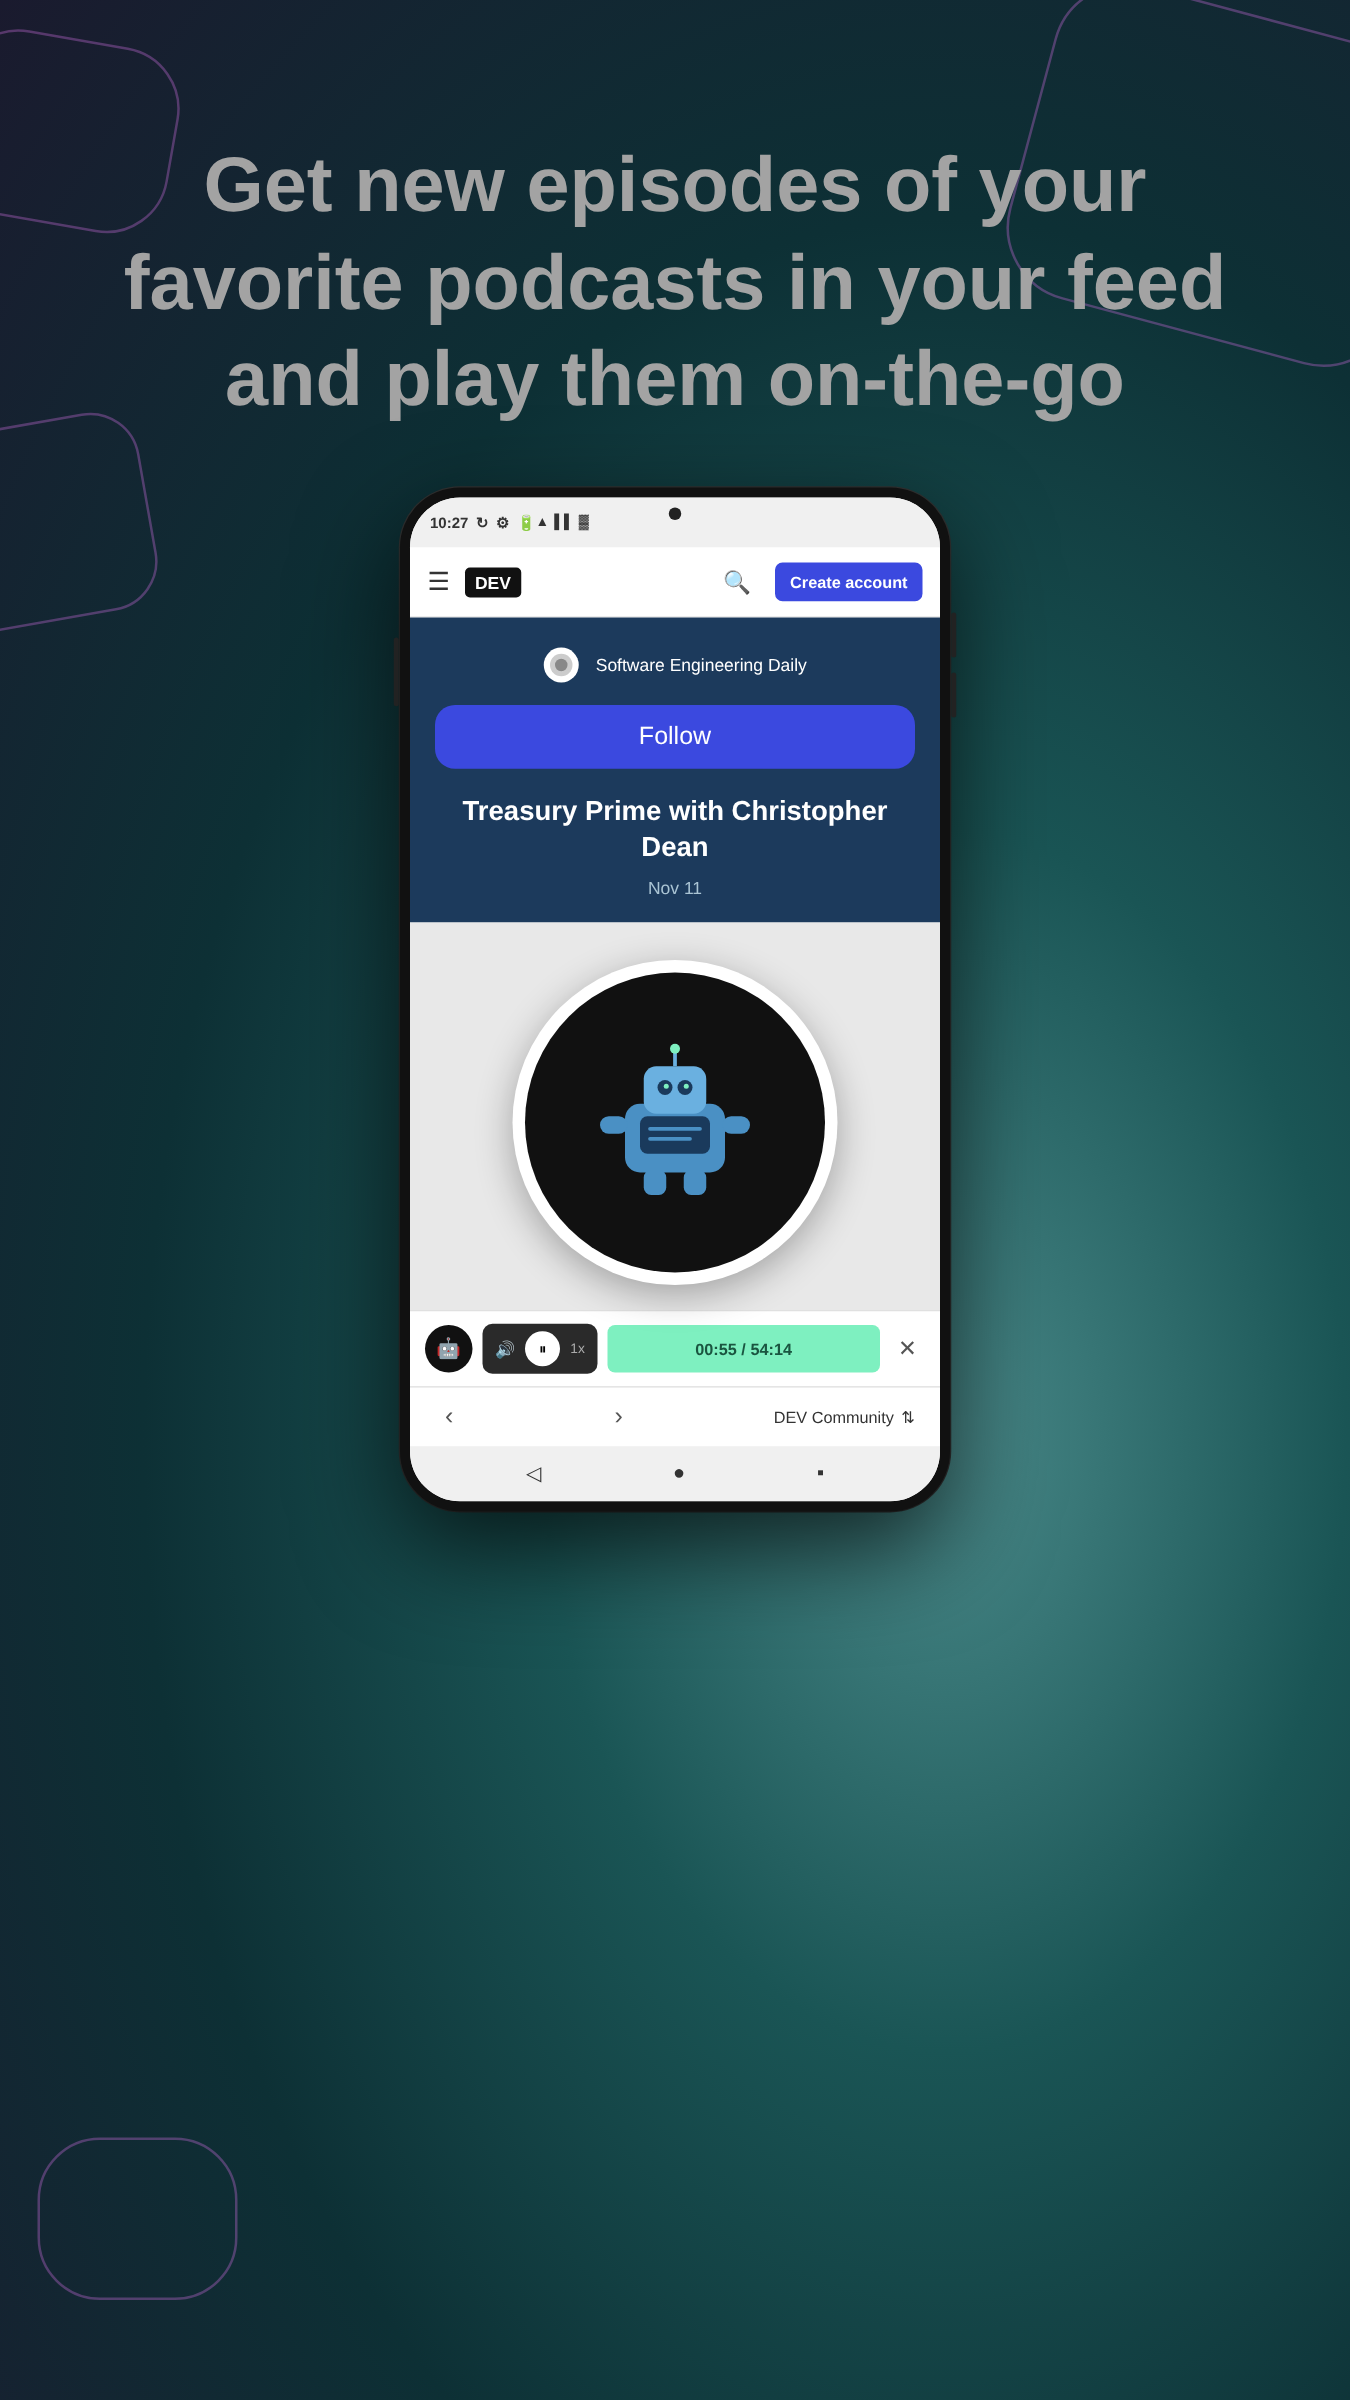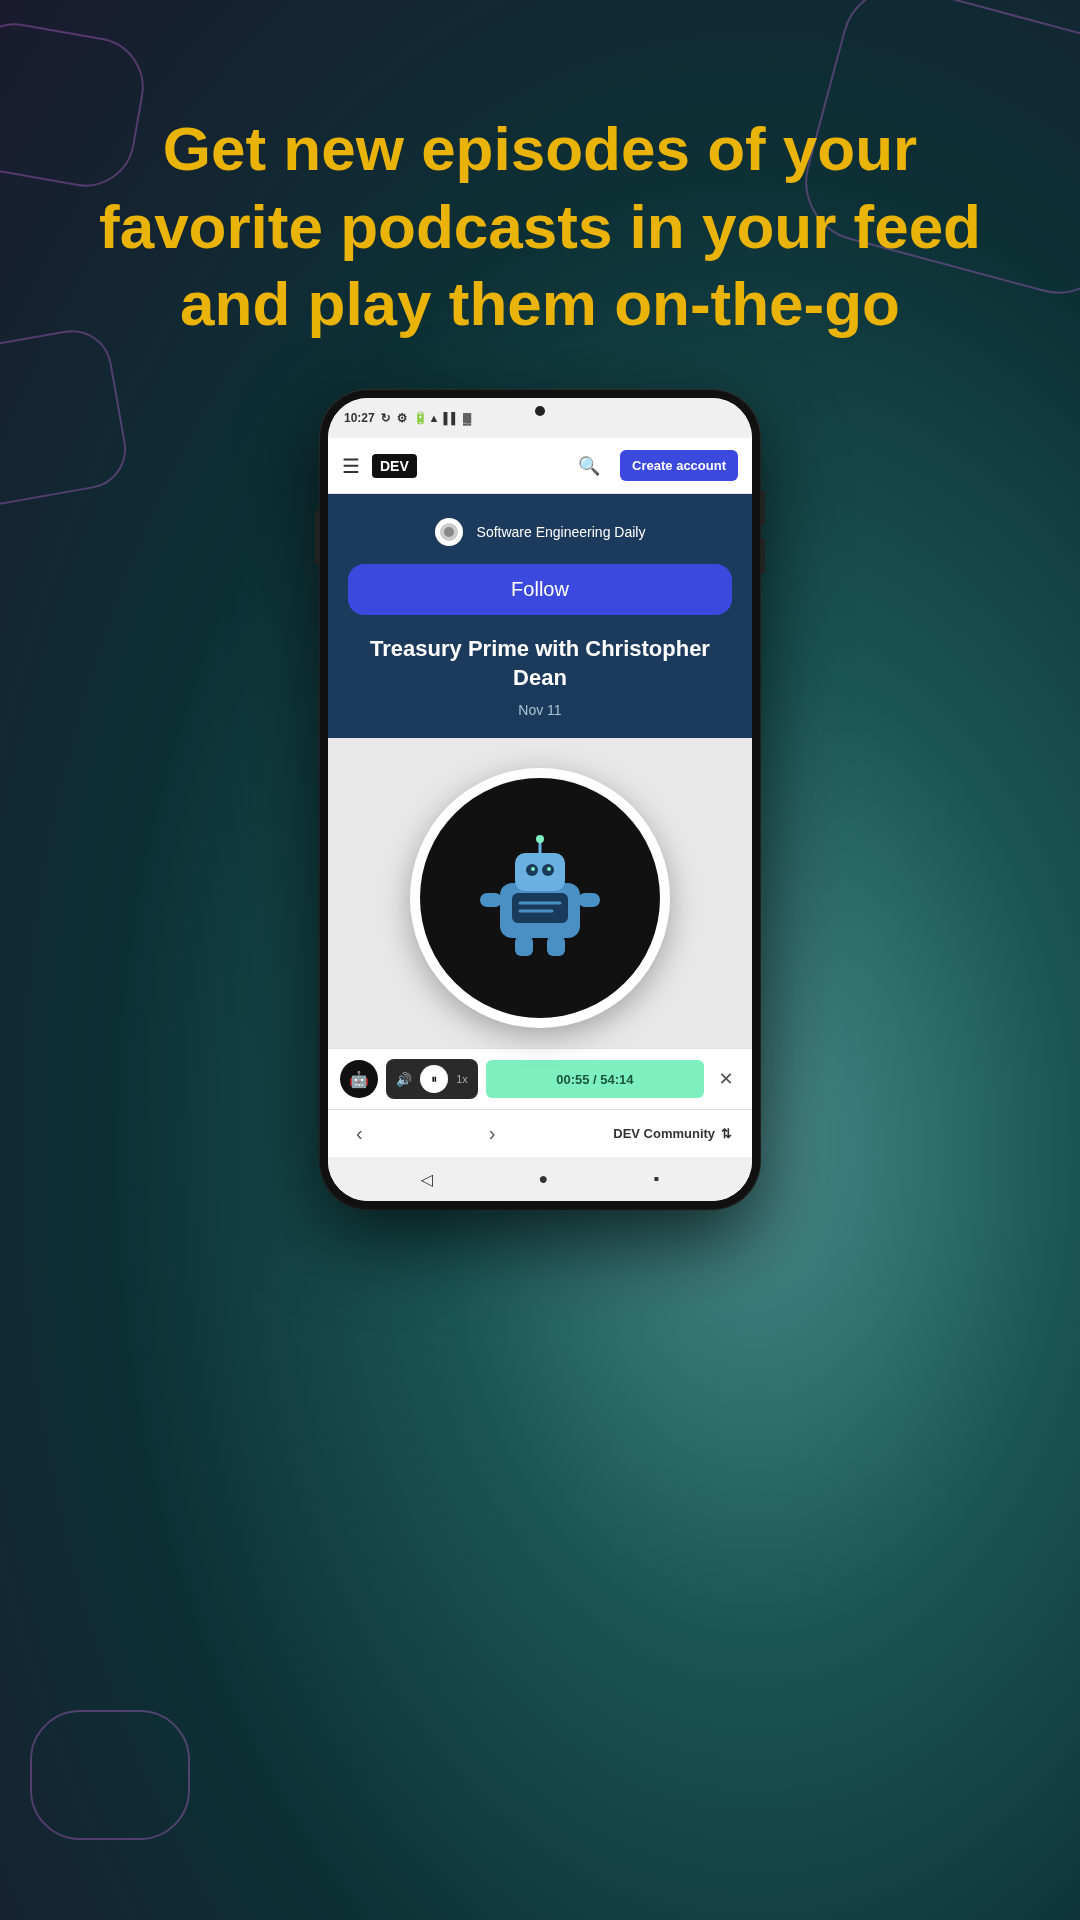--- a/index.html
+++ b/index.html
@@ -62,21 +62,21 @@
       transform: rotate(10deg);
     }
 
     
     .headline {
       position: absolute;
       top: 110px;
       left: 50px;
       right: 50px;
       text-align: center;
-      color: #eab308;
+      color: #a3a3a3;
       font-size: 62px;
       font-weight: 800;
       line-height: 1.25;
       z-index: 2;
     }
 
     
     .phone-wrapper {
       position: absolute;
       top: 390px;
@@ -381,21 +381,21 @@
       color: #555;
       padding: 4px 8px;
     }
 
     .nav-community {
       display: flex;
       align-items: center;
       gap: 6px;
       font-size: 13px;
       color: #333;
-      font-weight: 700;
+      font-weight: 400;
     }
 
     
     .android-nav {
       background: #f0f0f0;
       height: 44px;
       display: flex;
       align-items: center;
       justify-content: space-around;
       padding: 0 40px;

